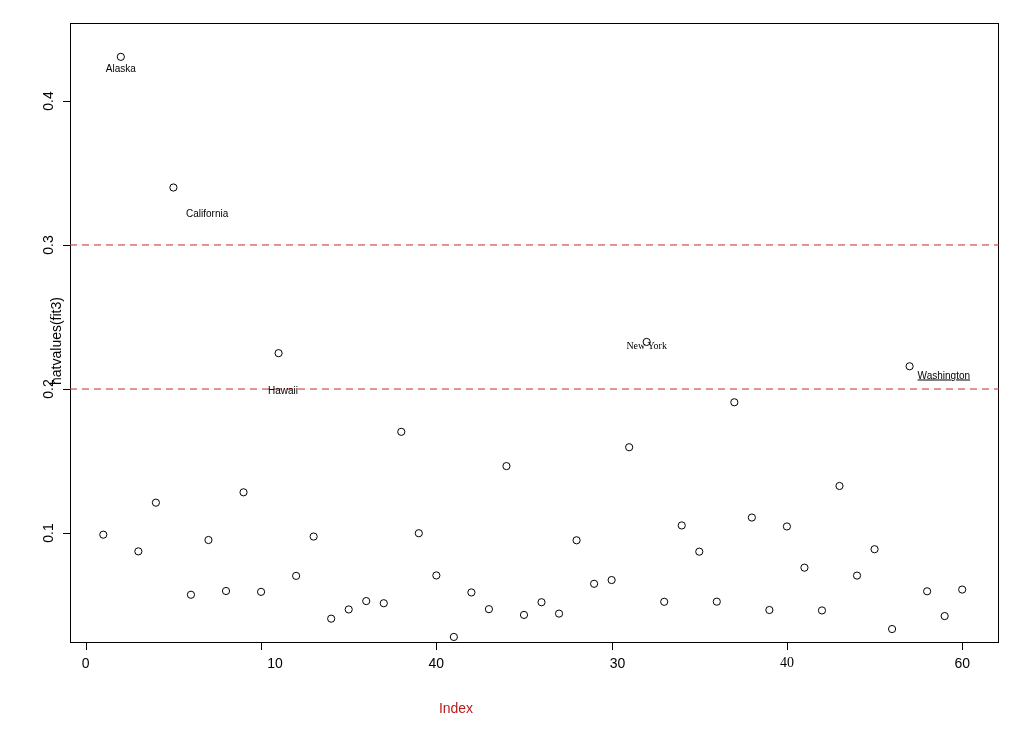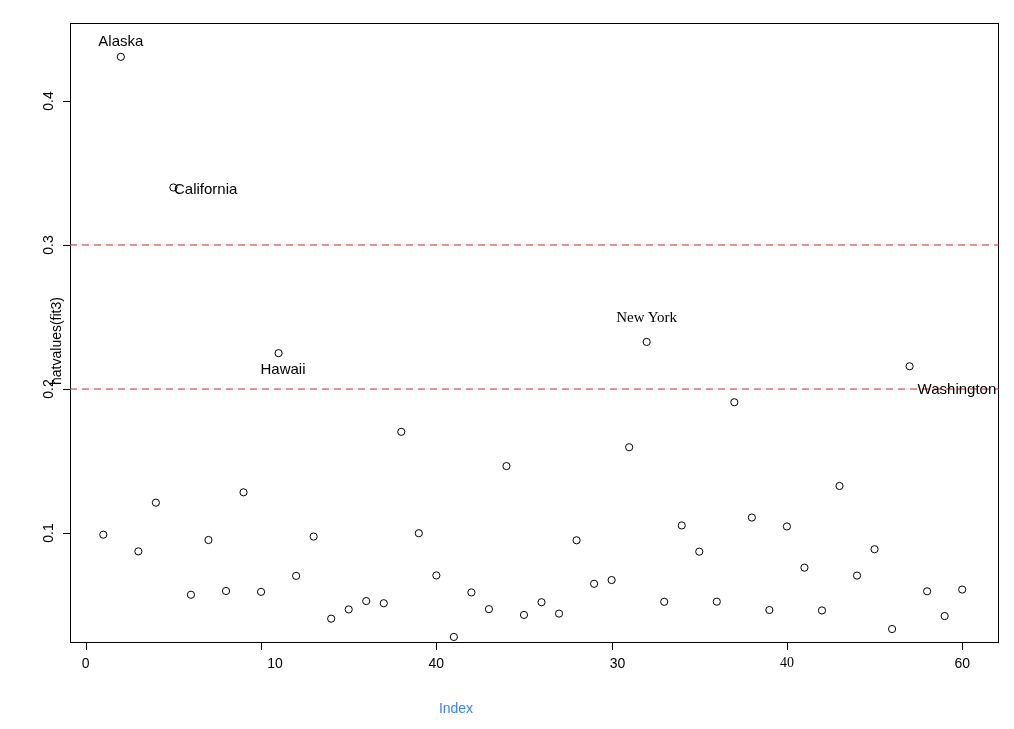--- a/index.html
+++ b/index.html
@@ -68,40 +68,41 @@
     transform-origin: center center;
     transform: translate(-50%, -50%) rotate(-90deg);
   }
   #xlab {
     position: absolute;
     left: 0;
     width: 912px;
     top: 700px;
     text-align: center;
     font-size: 14px;
-    color: #3b82f6;
+    color: #b91c1c;
   }
   #ylab {
     position: absolute;
     left: -44px;
     top: 333px;
     width: 200px;
     text-align: center;
     font-size: 14px;
     color: #000000;
     transform-origin: center center;
     transform: rotate(-90deg);
     white-space: nowrap;
   }
   
   .point-label {
     position: absolute;
-    font-size: 15px;
-    color: #000000;
-    white-space: nowrap;
+    font-size: 10px;
+    color: #000000;
+    white-space: nowrap;
+    margin-top: 25px;
   }
   .point-label.pos-above { transform: translate(-50%, -100%); }
   .point-label.pos-right { transform: translate(0, -50%); }
   .point-label.pos-below { transform: translate(-50%, 0); }
 </style>
 </head>
 <body>
 
 <div id="plot-root">
 
@@ -186,22 +187,22 @@
       <div class="tick-y" style="left: 63px; top: 389.036px;"></div>
       <div class="ticklabel-y" style="left: 48px; top: 389.036px;">0.2</div>
       <div class="tick-y" style="left: 63px; top: 244.984px;"></div>
       <div class="ticklabel-y" style="left: 48px; top: 244.984px;">0.3</div>
       <div class="tick-y" style="left: 63px; top: 100.932px;"></div>
       <div class="ticklabel-y" style="left: 48px; top: 100.932px;">0.4</div>
     </div>
 
   <div id="labels-layer">
       <div class="point-label pos-above" style="left: 120.832px; top: 48.8522px;">Alaska</div>
-      <div class="point-label pos-right" style="left: 174px; top: 187.507px;">California</div>
+      <div class="point-label pos-right" style="left: 186px; top: 187.507px;">California</div>
       <div class="point-label pos-below" style="left: 283px; top: 360.167px; text-align: right;">Hawaii</div>
       <div class="point-label pos-above" style="left: 646.681px; top: 326px; font-family: Liberation Serif, serif;">New York</div>
-      <div class="point-label pos-right" style="left: 917.606px; top: 388px;">Washington</div>
+      <div class="point-label pos-right" style="left: 917.606px; top: 350px; text-decoration: underline;">Washington</div>
     </div>
 
   <div id="xlab">Index</div>
   <div id="ylab">hatvalues(fit3)</div>
 
 </div>
 
 </body></html>

